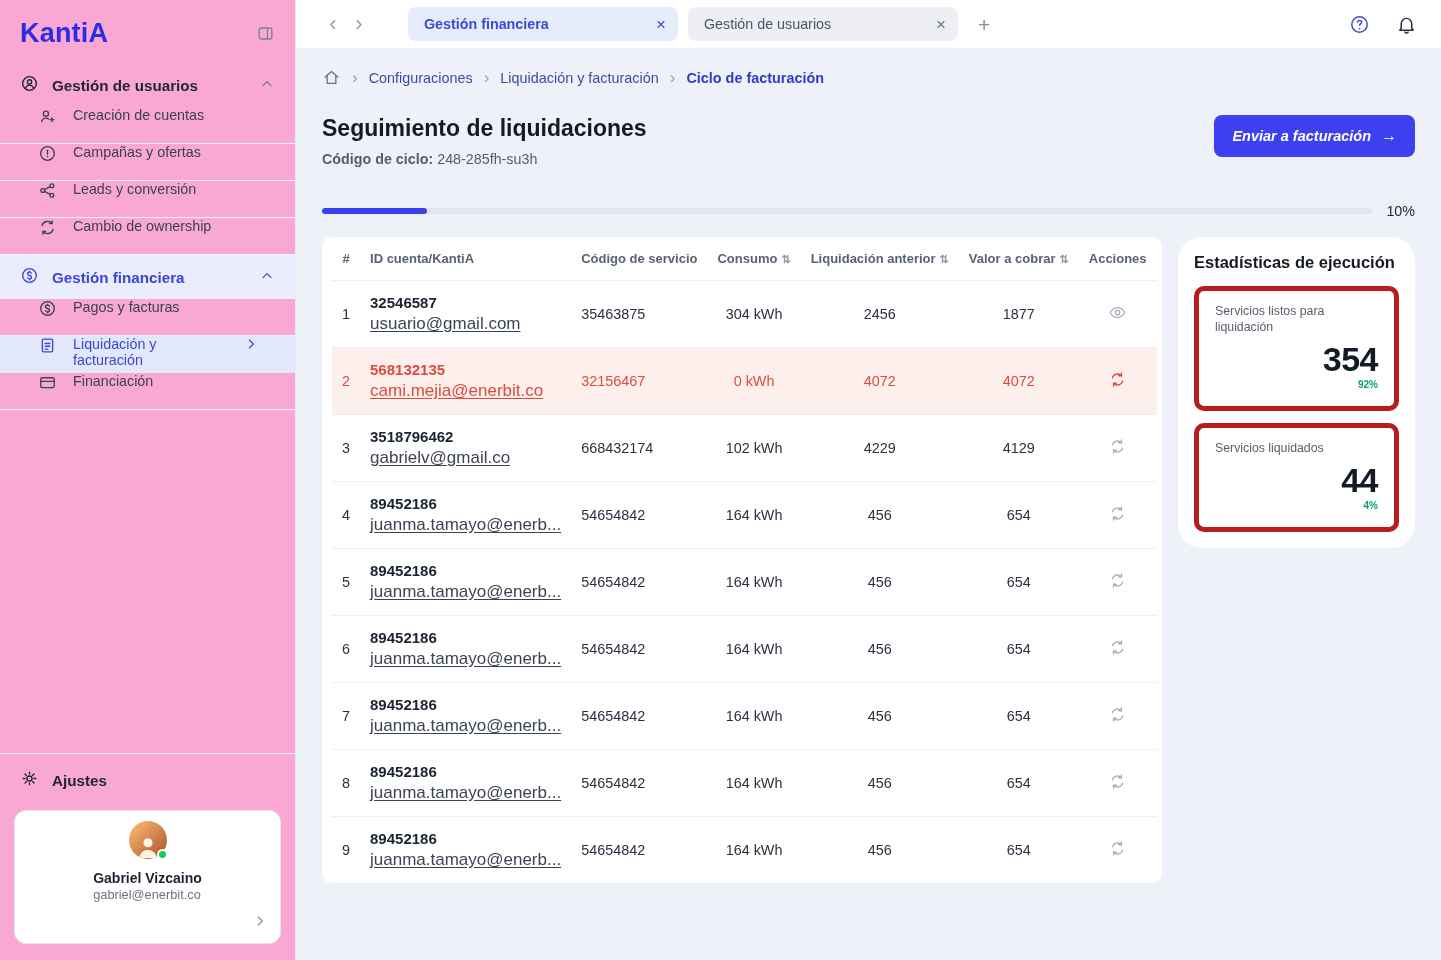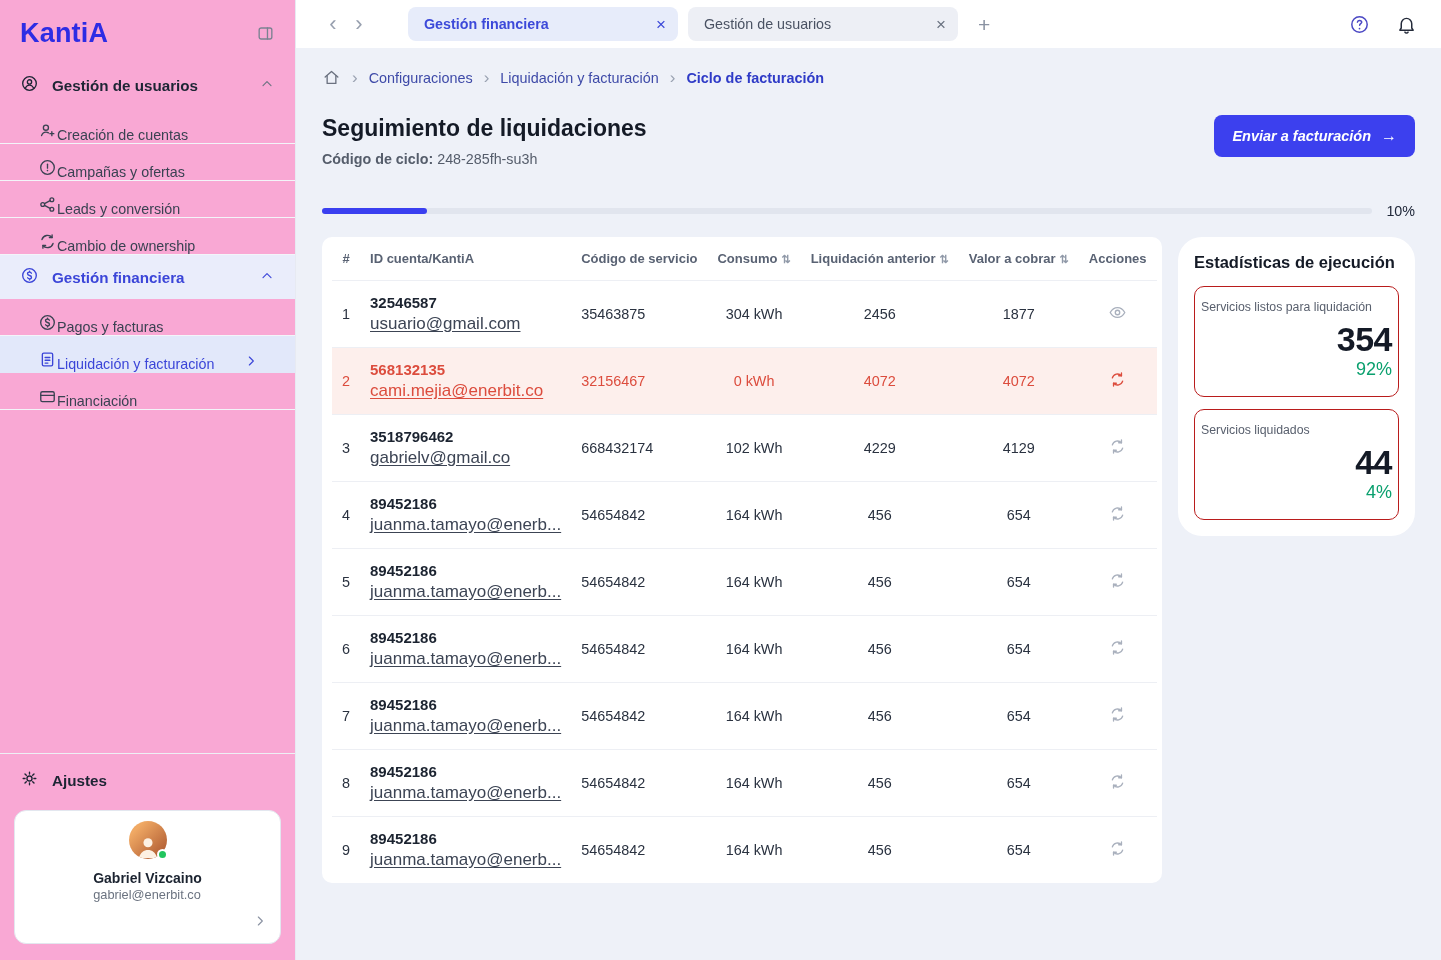--- a/index.html
+++ b/index.html
@@ -17,21 +17,21 @@
     display:flex; align-items:center; }
   svg.ic { width:19px; height:19px; fill:none; stroke:currentColor;
     stroke-width:1.7; stroke-linecap:round; stroke-linejoin:round; flex-shrink:0; }
   svg.ic-sm { width:16px; height:16px; }
   .nav { flex:1; overflow:auto; }
   .section-header { height:44px; display:flex; align-items:center; gap:13px;
     padding:0 20px; font-weight:700; font-size:15.2px; color:#1d2534; cursor:pointer; }
   .section-header .chev { margin-left:auto; color:#6a7280; }
   .section-header.active { background:#eaedfb; color:#3b45d8; }
   .section-header.active .chev { color:#3b45d8; }
-  .side-item { height:37px; display:flex; align-items:flex-end; gap:0;
+  .side-item { height:37px; display:flex; align-items:flex-start; gap:16px;
     padding:0 36px 0 38px; font-size:14.3px; color:#3a4252; cursor:pointer;
     border-bottom:1px solid #f3f5f9; }
   .side-item .chev { margin-left:auto; color:#3b45d8; }
   .side-item.selected { background:#e2e8fa; color:#3b45d8; border-bottom-color:#e2e8fa; }
   .sidebar-bottom { border-top:1px solid #eef0f5; }
   .settings-row { display:flex; align-items:center; gap:13px; padding:15px 20px;
     font-weight:700; font-size:15.2px; color:#1d2534; cursor:pointer; }
   .user-card { margin:4px 14px 16px; border:1px solid #e3e7ef; border-radius:12px;
     padding:10px 12px; display:flex; align-items:center; gap:11px; cursor:pointer; background:#fff;flex-direction:column; }
   .avatar-wrap { position:relative; width:38px; height:38px; flex-shrink:0; }
@@ -104,28 +104,28 @@
     text-decoration:underline; text-underline-offset:2px; cursor:pointer; }
   .act-btn { background:none; border:none; color:#a9b0bd; cursor:pointer;
     display:inline-flex; }
   tr.state-error { background:#fdefec; }
   tr.state-error td, tr.state-error .acct-id, tr.state-error .acct-user { color:#dc4c3d; }
   tr.state-error .act-btn { color:#dc4c3d; }
 
   .stats-panel { width:237px; background:#fff; border-radius:24px; padding:16px;
     flex-shrink:0; }
   .stats-title { font-size:16.5px; font-weight:700; color:#141a26; margin-bottom:14px; }
-  .stat-card { border:1px solid #b91c1c; border-radius:10px; padding:13px 6px 9px;
+  .stat-card { border:5px solid #b91c1c; border-radius:10px; padding:13px 16px 9px;
     margin-bottom:12px; }
   .stat-card:last-child { margin-bottom:0; }
   .stat-label { font-size:12.3px; color:#59606e; line-height:1.3; }
   .stat-row { display:flex; align-items:flex-end; justify-content:space-between;
     margin-top:4px;flex-direction:column; }
   .stat-value { font-size:34px; font-weight:700; color:#141a26; letter-spacing:-.5px; }
-  .stat-percent { font-size:18px; font-weight:400; color:#0aa06e; padding-bottom:7px; }
+  .stat-percent { font-size:10px; font-weight:700; color:#0aa06e; padding-bottom:7px; }
 </style>
 </head>
 <body>
 
 <div class="app">
 
   <aside class="sidebar">
     <div class="logo-row">
       <span class="logo">KantiA</span>
       <button class="icon-btn">

